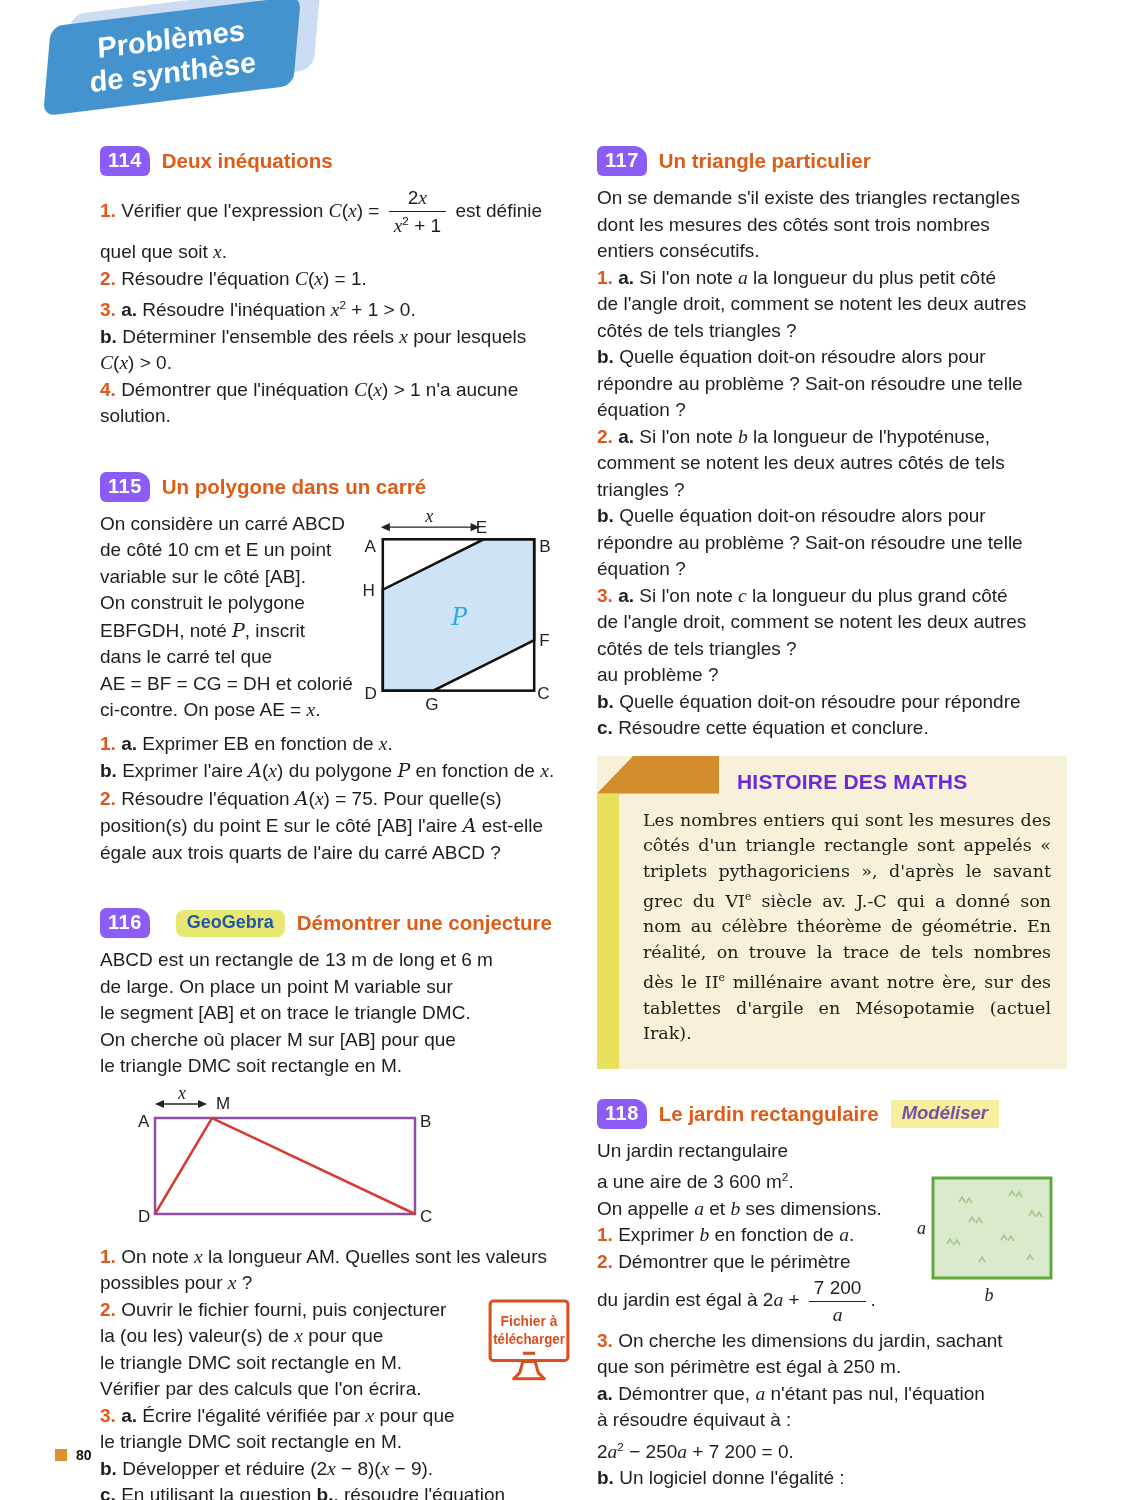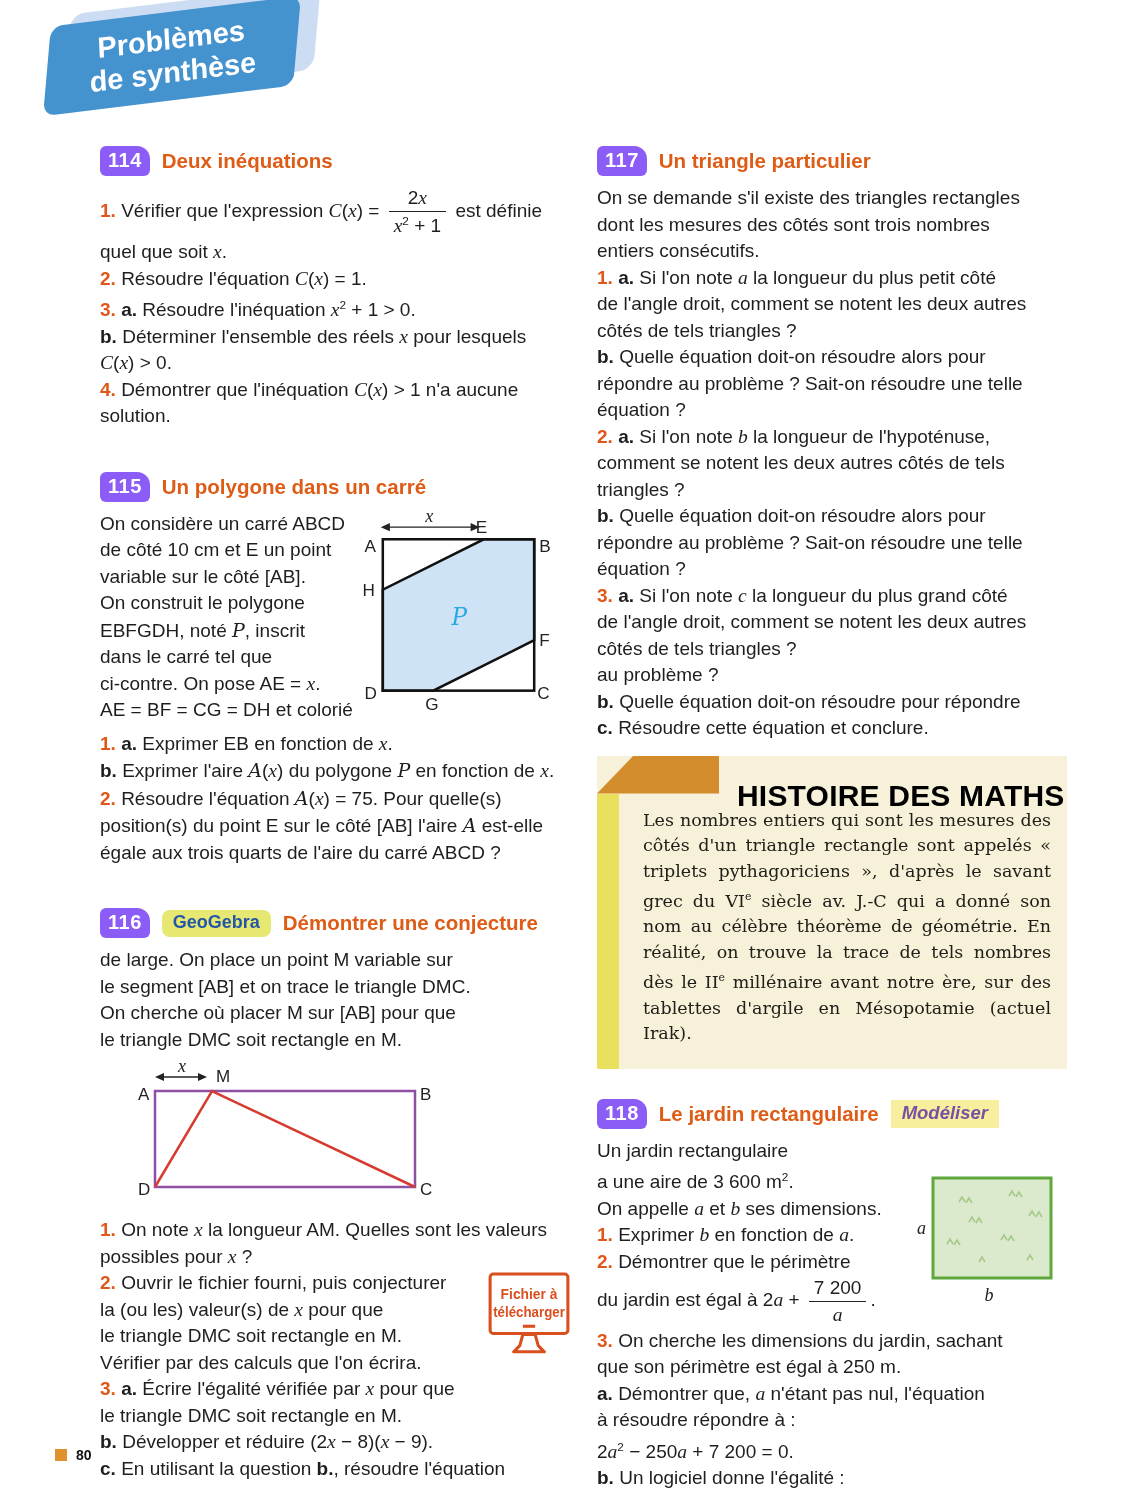--- a/index.html
+++ b/index.html
@@ -13,21 +13,21 @@
 
   
   .col{position:absolute;top:146px;}
   .col-left{left:100px;width:460px;}
   .col-right{left:597px;width:470px;}
 
   .problem{margin-bottom:42px;}
   .phead{display:flex;align-items:center;gap:12px;margin-bottom:9px;}
   .pnum{background:#8b5cf6;color:#fff;font-weight:700;font-size:20px;padding:3px 8px 4px;border-radius:6px 13px 6px 6px;letter-spacing:.5px;}
   .ptitle{color:#de5c16;font-weight:700;font-size:20.5px;}
-  .pill-geo{background:#e6e871;color:#2456a8;font-weight:700;font-size:18px;padding:2px 11px 4px;border-radius:8px;}
+  .pill-geo{background:#e6e871;color:#2456a8;font-weight:700;font-size:18px;padding:2px 11px 4px;border-radius:8px;margin-left:14px;}
   .pill-mod{background:#f8ef9e;color:#7a51a1;font-weight:700;font-style:italic;font-size:18.5px;padding:2px 11px 4px;}
 
   .body{font-size:19px;}
   .tline{line-height:26.5px;white-space:nowrap;}
   i.m{font-family:"Liberation Serif",serif;font-size:1.03em;}
   .scr{font-family:"DejaVu Serif",serif;font-style:italic;}
   .qn{color:#df571b;font-weight:700;}
   sup{font-size:.62em;}
   .frac{display:inline-block;vertical-align:middle;text-align:center;margin:2px 4px;line-height:1.12;}
   .fnum{display:block;border-bottom:1.6px solid #222;padding:0 5px 2px;}
@@ -45,21 +45,21 @@
 
   svg text{font-family:"Liberation Sans",sans-serif;font-size:17px;fill:#222;}
   svg text.mi{font-family:"Liberation Serif",serif;font-style:italic;font-size:18px;}
   svg text.scrP{font-family:"DejaVu Serif",serif;font-style:italic;font-size:23px;fill:#2aa9e1;}
   svg text.mon{fill:#d94f1e;font-weight:bold;font-size:13.5px;}
 
   
   .hist{position:relative;background:#f6f1d8;margin:14px 0 30px 0;padding:52px 16px 22px 46px;}
   .hist-corner{position:absolute;top:0;left:0;width:122px;height:38px;background:#d28c2b;clip-path:polygon(30% 0,100% 0,100% 100%,0 100%);}
   .hist-strip{position:absolute;top:38px;left:0;width:22px;bottom:0;background:#e9e05e;}
-  .hist-title{position:absolute;top:23px;left:140px;color:#000000;font-size:30px;font-weight:bold;letter-spacing:.2px;}
+  .hist-title{position:absolute;top:14px;left:140px;color:#6d28d9;font-size:21px;font-weight:bold;letter-spacing:.2px;}
   .hist-text{font-family:"DejaVu Serif",serif;font-size:17.5px;line-height:25.5px;text-align:justify;margin:0;color:#20201a;}
 
   
   .footer{position:absolute;left:55px;top:1447px;display:flex;align-items:center;gap:9px;}
   .footer-sq{width:12px;height:12px;background:#e0912b;}
   .footer-num{font-size:14px;font-weight:bold;color:#111;}
 </style>
 </head>
 <body>
 
@@ -98,22 +98,22 @@
       <span class="ptitle">Un polygone dans un carré</span>
     </div>
     <div class="cols">
       <div class="body intro-narrow">
           <div class="tline">On considère un carré ABCD</div>
           <div class="tline">de côté 10 cm et E un point</div>
           <div class="tline">variable sur le côté [AB].</div>
           <div class="tline">On construit le polygone</div>
           <div class="tline">EBFGDH, noté <span class="scr">P</span>, inscrit</div>
           <div class="tline">dans le carré tel que</div>
+          <div class="tline">AE = BF = CG = DH et colorié</div>
           <div class="tline">ci-contre. On pose AE = <i class="m">x</i>.</div>
-          <div class="tline">AE = BF = CG = DH et colorié</div>
         </div>
       <figure class="fig115" style="margin:0">
         <svg width="198" height="216" viewBox="0 0 195 214">
           <text class="mi" x="64" y="11">x</text>
           <line x1="28" y1="16" x2="110" y2="16" stroke="#222" stroke-width="1.4"></line>
           <polygon points="20,16 29,12 29,20" fill="#222"></polygon>
           <polygon points="118,16 109,12 109,20" fill="#222"></polygon>
           <polygon points="122,28 172,28 172,128 72,178 22,178 22,78" fill="#cfe3f6" stroke="#111" stroke-width="2.5"></polygon>
           <rect x="22" y="28" width="150" height="150" fill="none" stroke="#111" stroke-width="2.5"></rect>
           <text x="4" y="41">A</text>
@@ -137,20 +137,21 @@
       </div>
   </section>
 
   <section class="problem">
     <div class="phead">
       <span class="pnum">116</span>
       <span class="pill-geo">GeoGebra</span>
       <span class="ptitle">Démontrer une conjecture</span>
     </div>
     <div class="body">
+        <div class="tline">ABCD est un rectangle de 13 m de long et 6 m</div>
         <div class="tline">de large. On place un point M variable sur</div>
         <div class="tline">le segment [AB] et on trace le triangle DMC.</div>
         <div class="tline">On cherche où placer M sur [AB] pour que</div>
         <div class="tline">le triangle DMC soit rectangle en M.</div>
       </div>
     <figure class="fig116">
       <svg width="310" height="142" viewBox="0 0 310 142">
         <text class="mi" x="48" y="11">x</text>
         <line x1="32" y1="16" x2="70" y2="16" stroke="#222" stroke-width="1.4"></line>
         <polygon points="25,16 34,12 34,20" fill="#222"></polygon>
@@ -259,21 +260,21 @@
           <div class="tline">a une aire de 3 600 m<sup>2</sup>.</div>
           <div class="tline">On appelle <i class="m">a</i> et <i class="m">b</i> ses dimensions.</div>
           <div class="tline"><b class="qn">1.</b> Exprimer <i class="m">b</i> en fonction de <i class="m">a</i>.</div>
           <div class="tline"><b class="qn">2.</b> Démontrer que le périmètre</div>
         </div>
       <div class="tline">du jardin est égal à 2<i class="m">a</i> + <span class="frac"><span class="fnum">7 200</span><span class="fden"><i class="m">a</i></span></span>.</div>
       <div>
           <div class="tline"><b class="qn">3.</b> On cherche les dimensions du jardin, sachant</div>
           <div class="tline">que son périmètre est égal à 250 m.</div>
           <div class="tline"><b>a.</b> Démontrer que, <i class="m">a</i> n'étant pas nul, l'équation</div>
-          <div class="tline">à résoudre répondre à :</div>
+          <div class="tline">à résoudre équivaut à :</div>
           <div class="tline">2<i class="m">a</i><sup>2</sup> − 250<i class="m">a</i> + 7 200 = 0.</div>
           <div class="tline"><b>b.</b> Un logiciel donne l'égalité :</div>
           <div class="tline">2<i class="m">x</i><sup>2</sup> − 250<i class="m">x</i> + 7 200 = 2(<i class="m">x</i> − 80)(<i class="m">x</i> − 45) pour tout <i class="m">x</i>.</div>
         </div>
     </div>
   </section>
 
 </div>
 
 <div class="footer">

